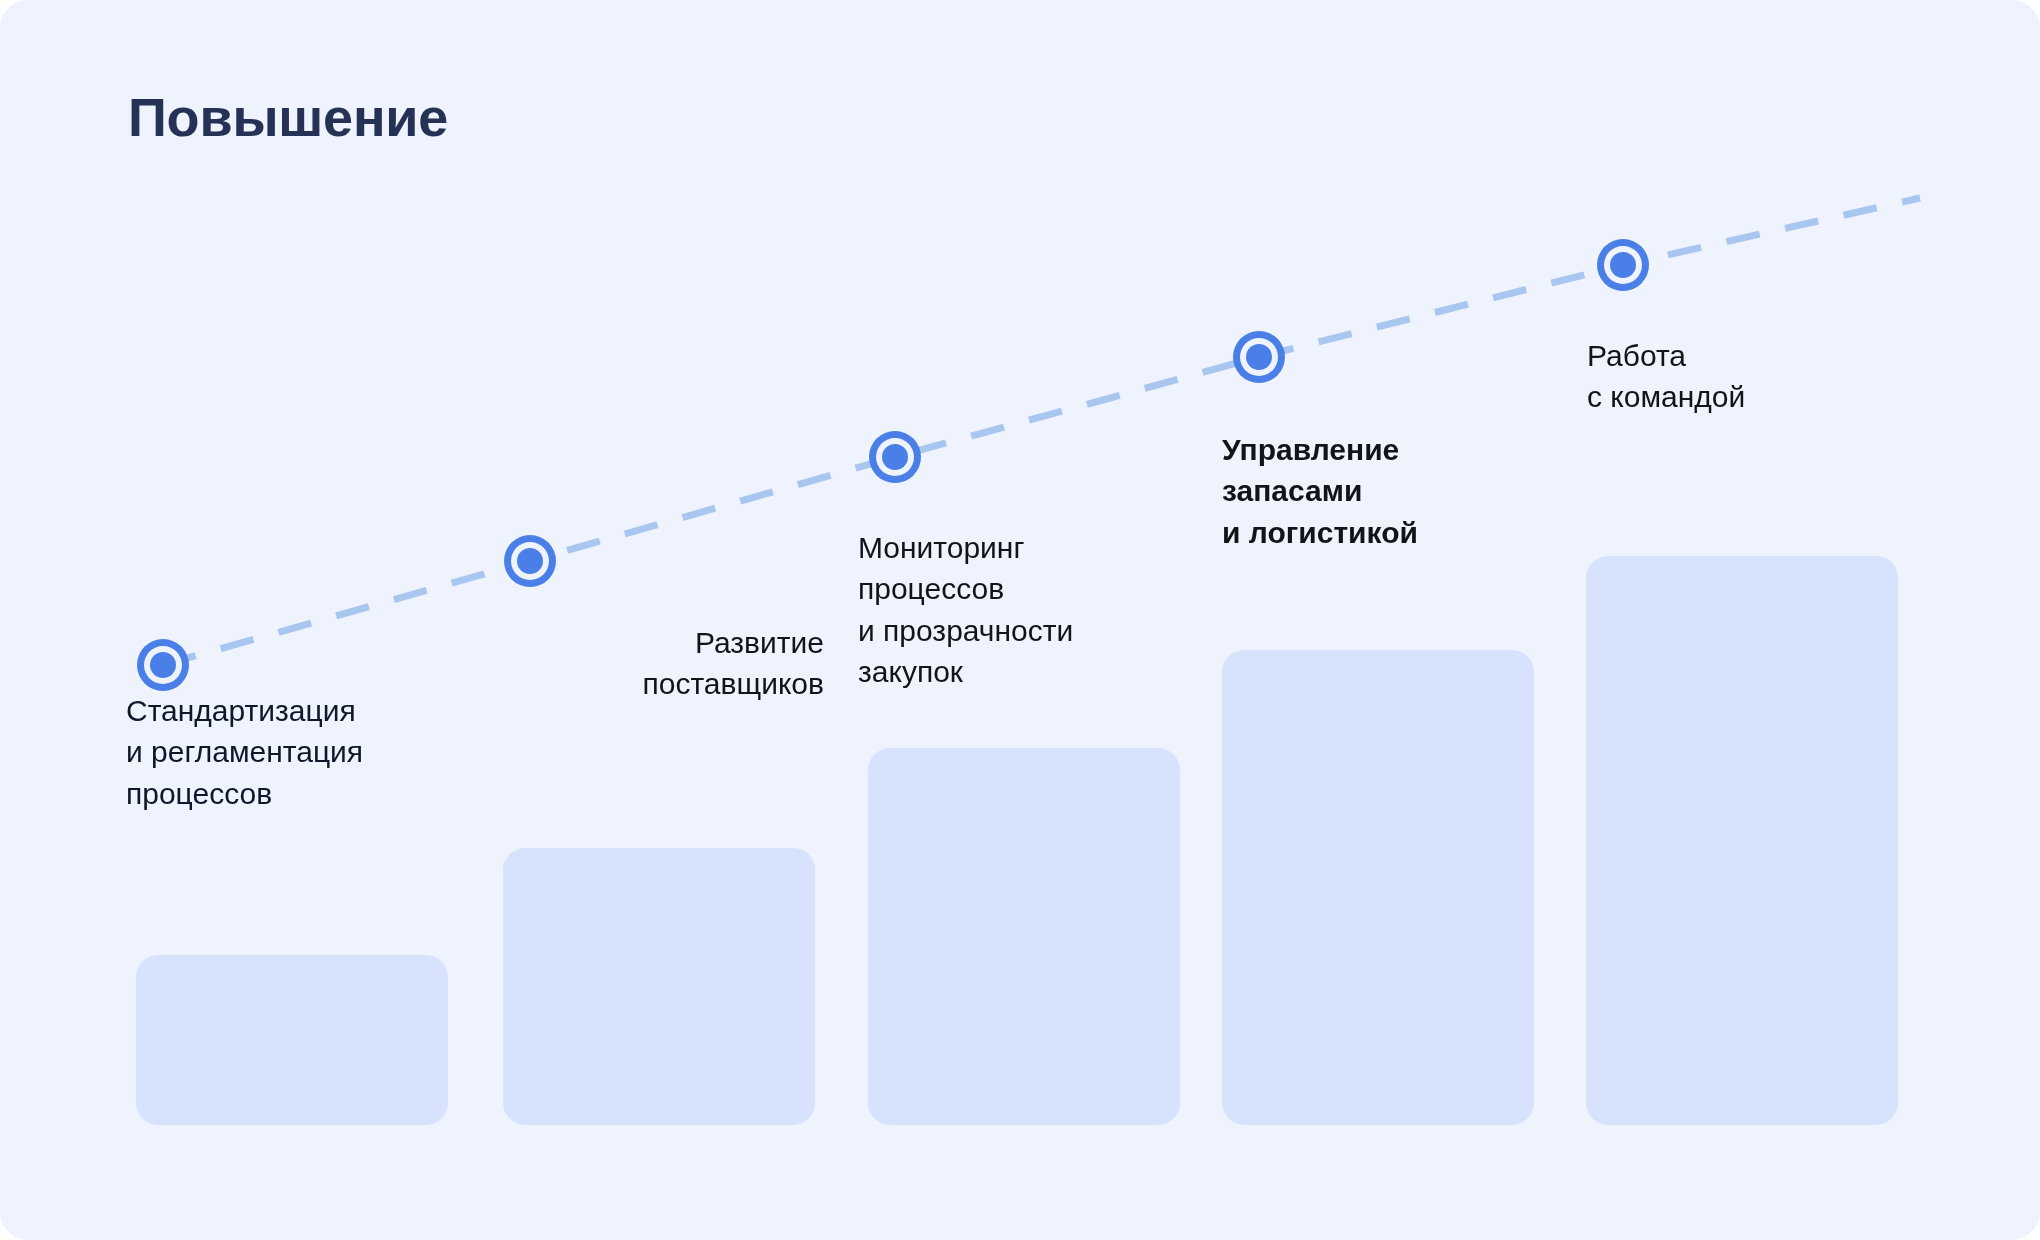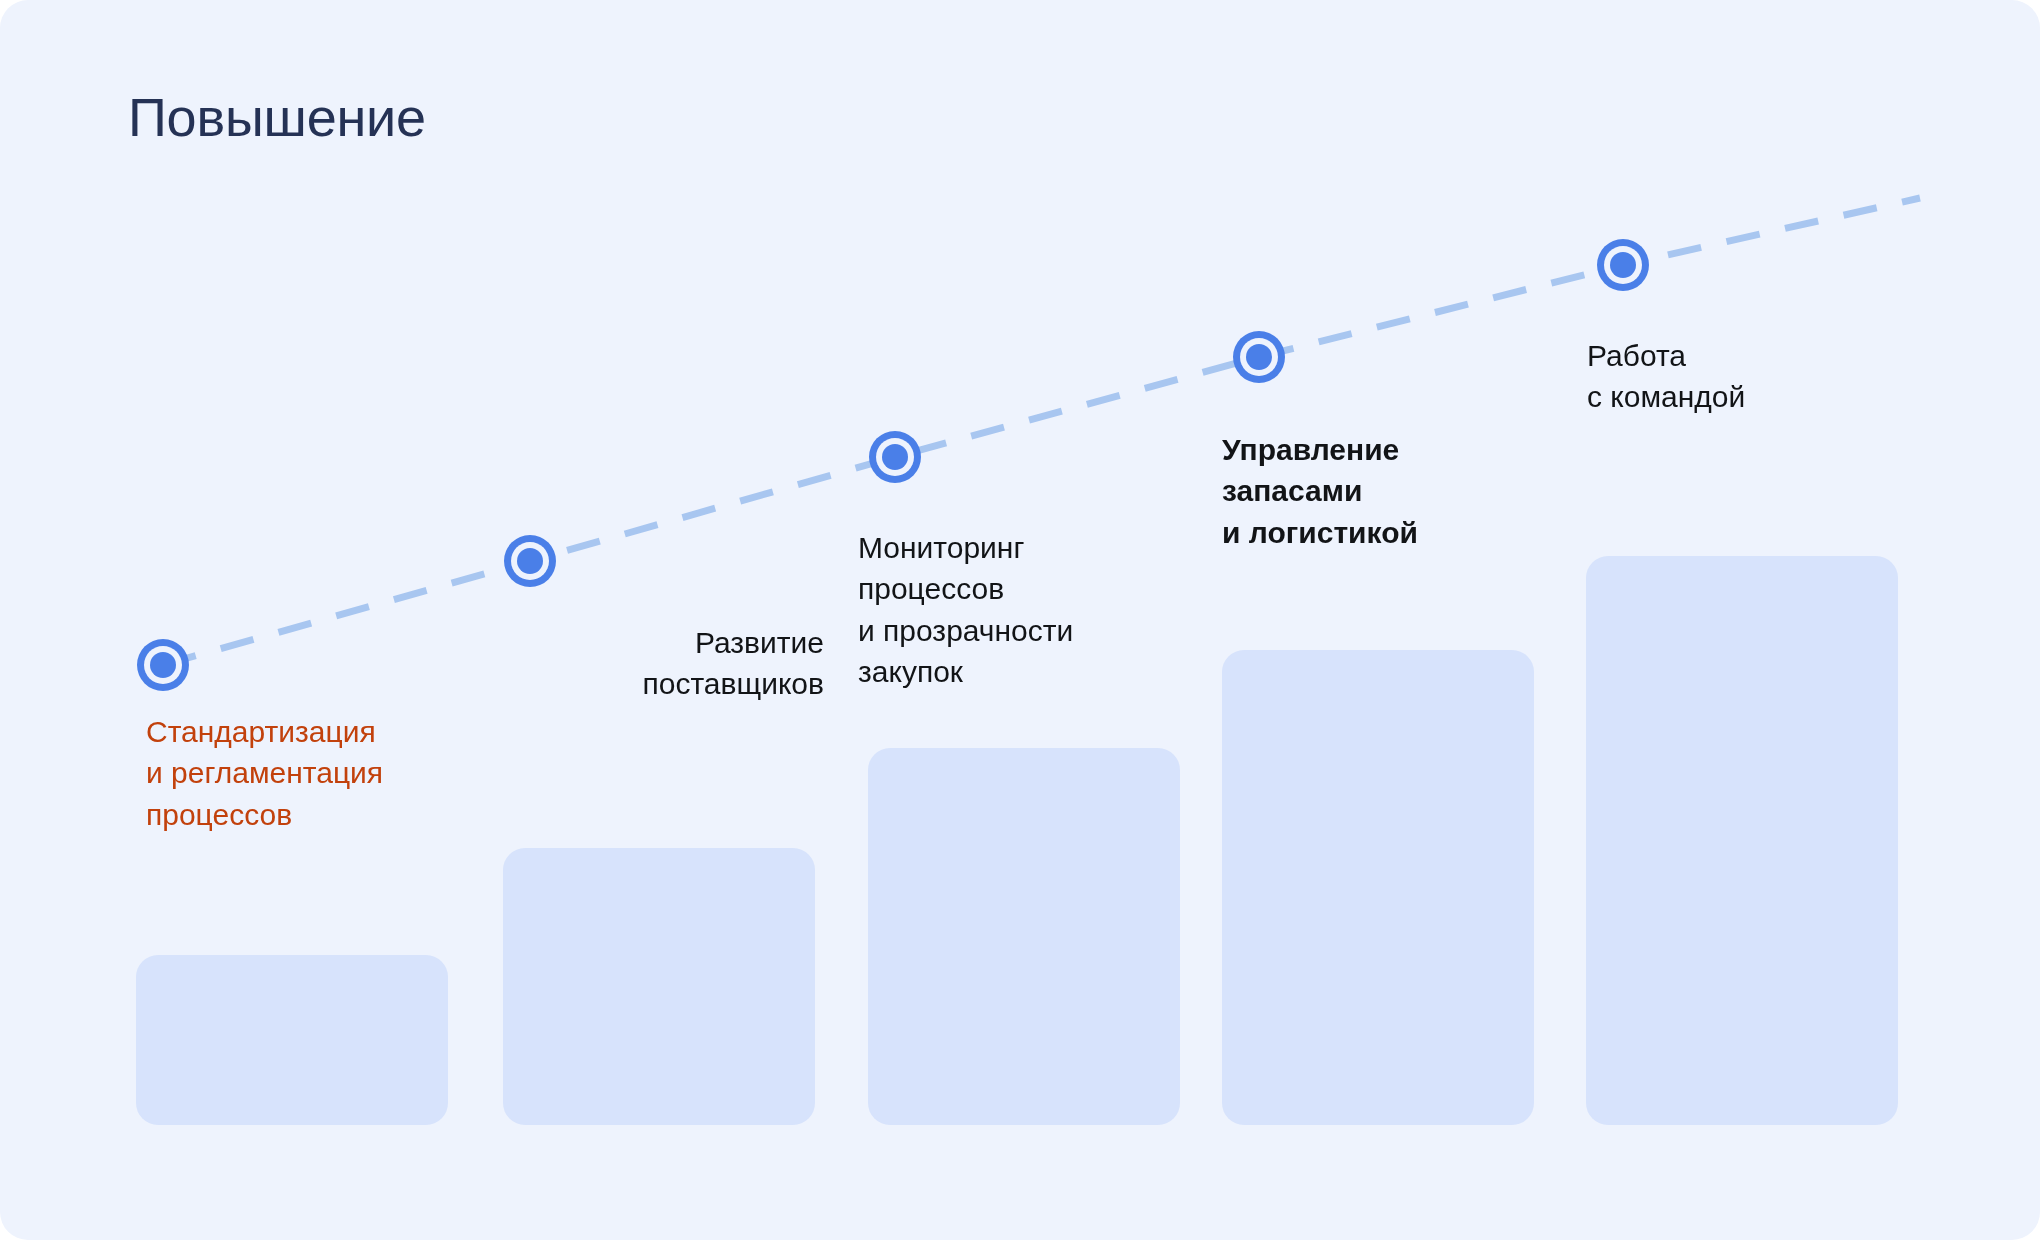--- a/index.html
+++ b/index.html
@@ -23,21 +23,21 @@
   }
 
   
   #title {
     position: absolute;
     left: 128px;
     top: 82px;
     width: 1000px;
     color: #253255;
     font-size: 54px;
-    font-weight: normal;
+    font-weight: bold;
     line-height: 1.33;
     letter-spacing: -0.2px;
   }
   #title .tline { display: block; white-space: nowrap; }
 
   
   .bar {
     position: absolute;
     background: #d7e3fc;
     border-radius: 22px;
@@ -127,21 +127,21 @@
     <span class="ring-gap" style="background: rgb(238, 243, 253);">
       <span class="core" style="background: rgb(74, 127, 232);"></span>
     </span>
   </div>
   <div class="marker" id="marker-5" style="left: 1597px; top: 239px; background: rgb(74, 127, 232);">
     <span class="ring-gap" style="background: rgb(238, 243, 253);">
       <span class="core" style="background: rgb(74, 127, 232);"></span>
     </span>
   </div>
 
-  <div class="step-label" id="label-1" style="left: 126px; top: 711px; width: 330px; color: #c2410c; margin-left: 20px;">Стандартизация
+  <div class="step-label" id="label-1" style="left: 126px; top: 690px; width: 330px; color: #0f172a;">Стандартизация
 и регламентация
 процессов</div>
   <div class="step-label" id="label-2" style="left: 494px; top: 622px; width: 330px; color: rgb(18, 20, 23); text-align: right;">Развитие
 поставщиков</div>
   <div class="step-label" id="label-3" style="left: 858px; top: 521px; width: 340px; color: rgb(18, 20, 23); margin-top: 6px;">Мониторинг
 процессов
 и прозрачности
 закупок</div>
   <div class="step-label" id="label-4" style="left: 1222px; top: 429px; width: 330px; color: rgb(18, 20, 23); font-weight: bold;">Управление
 запасами

